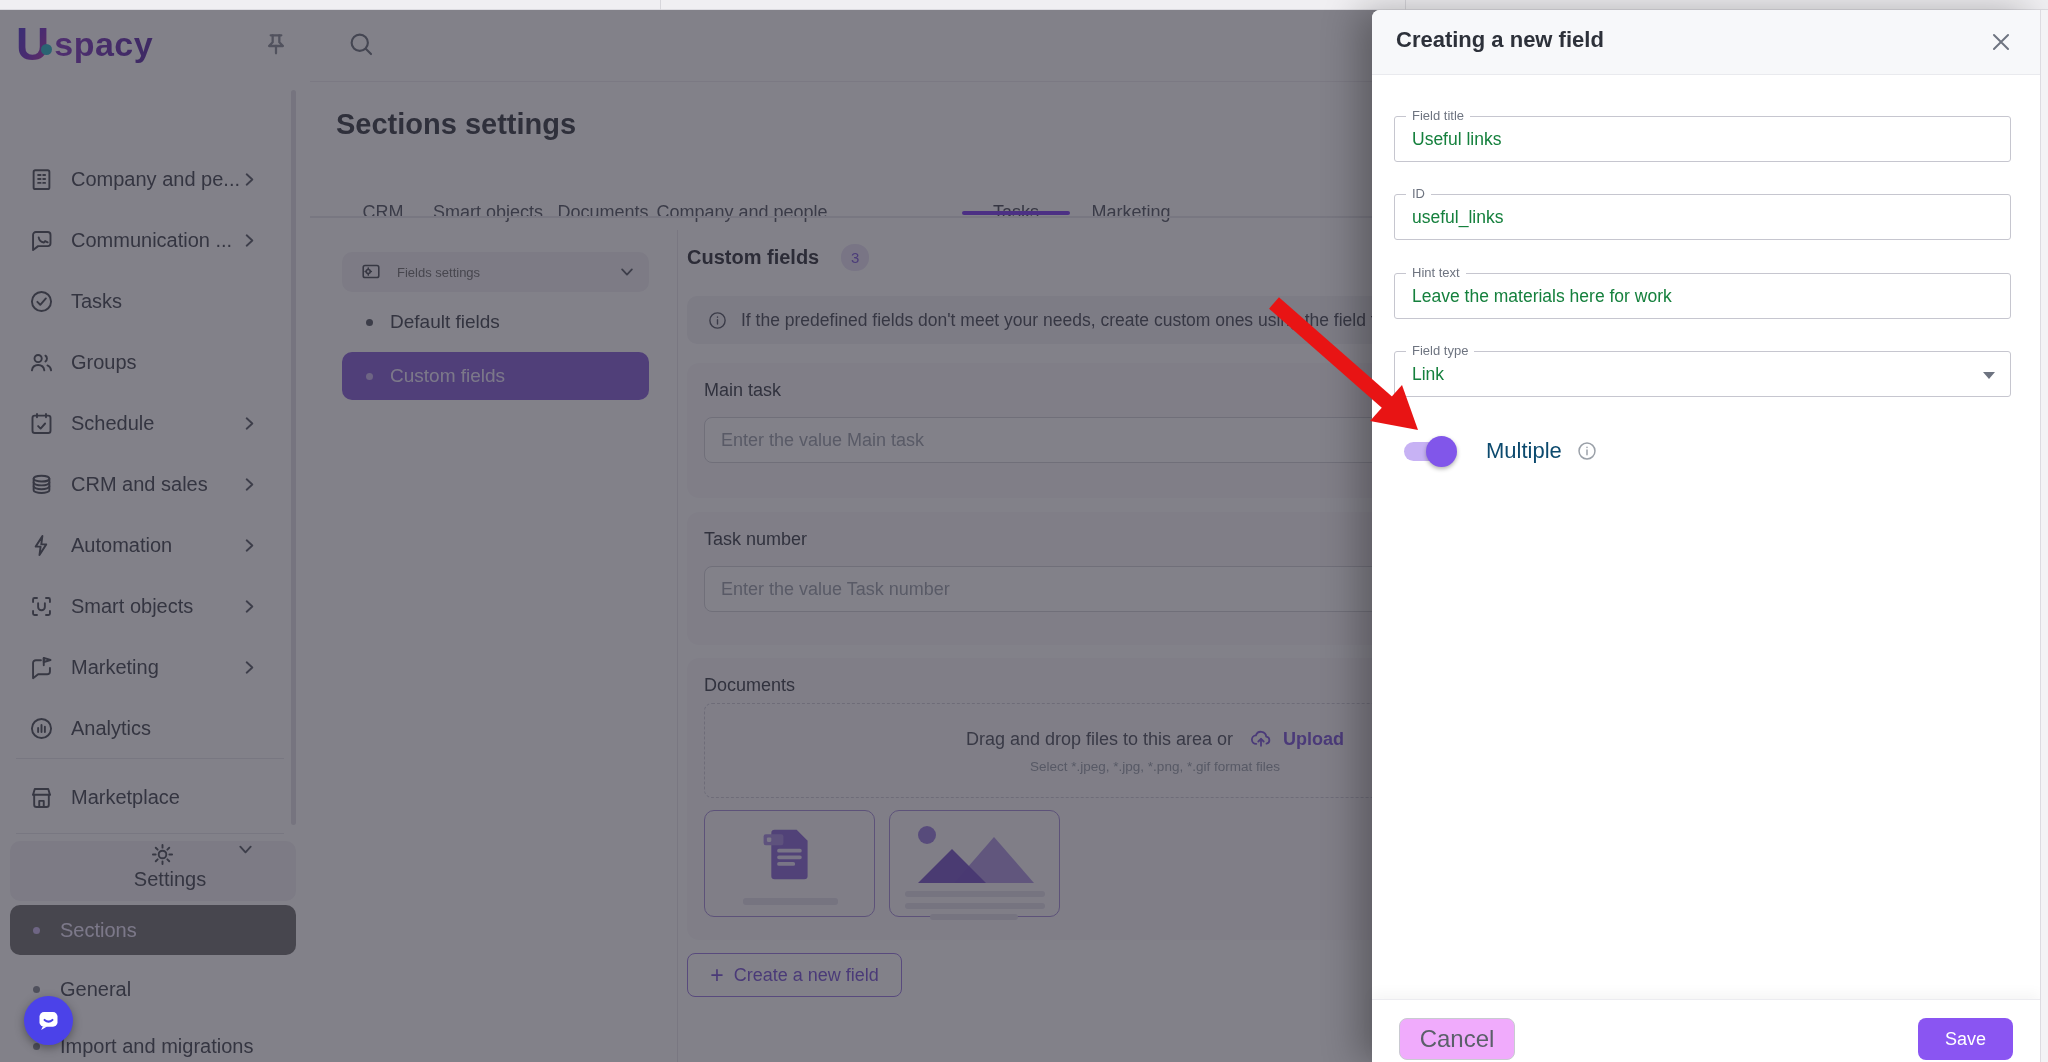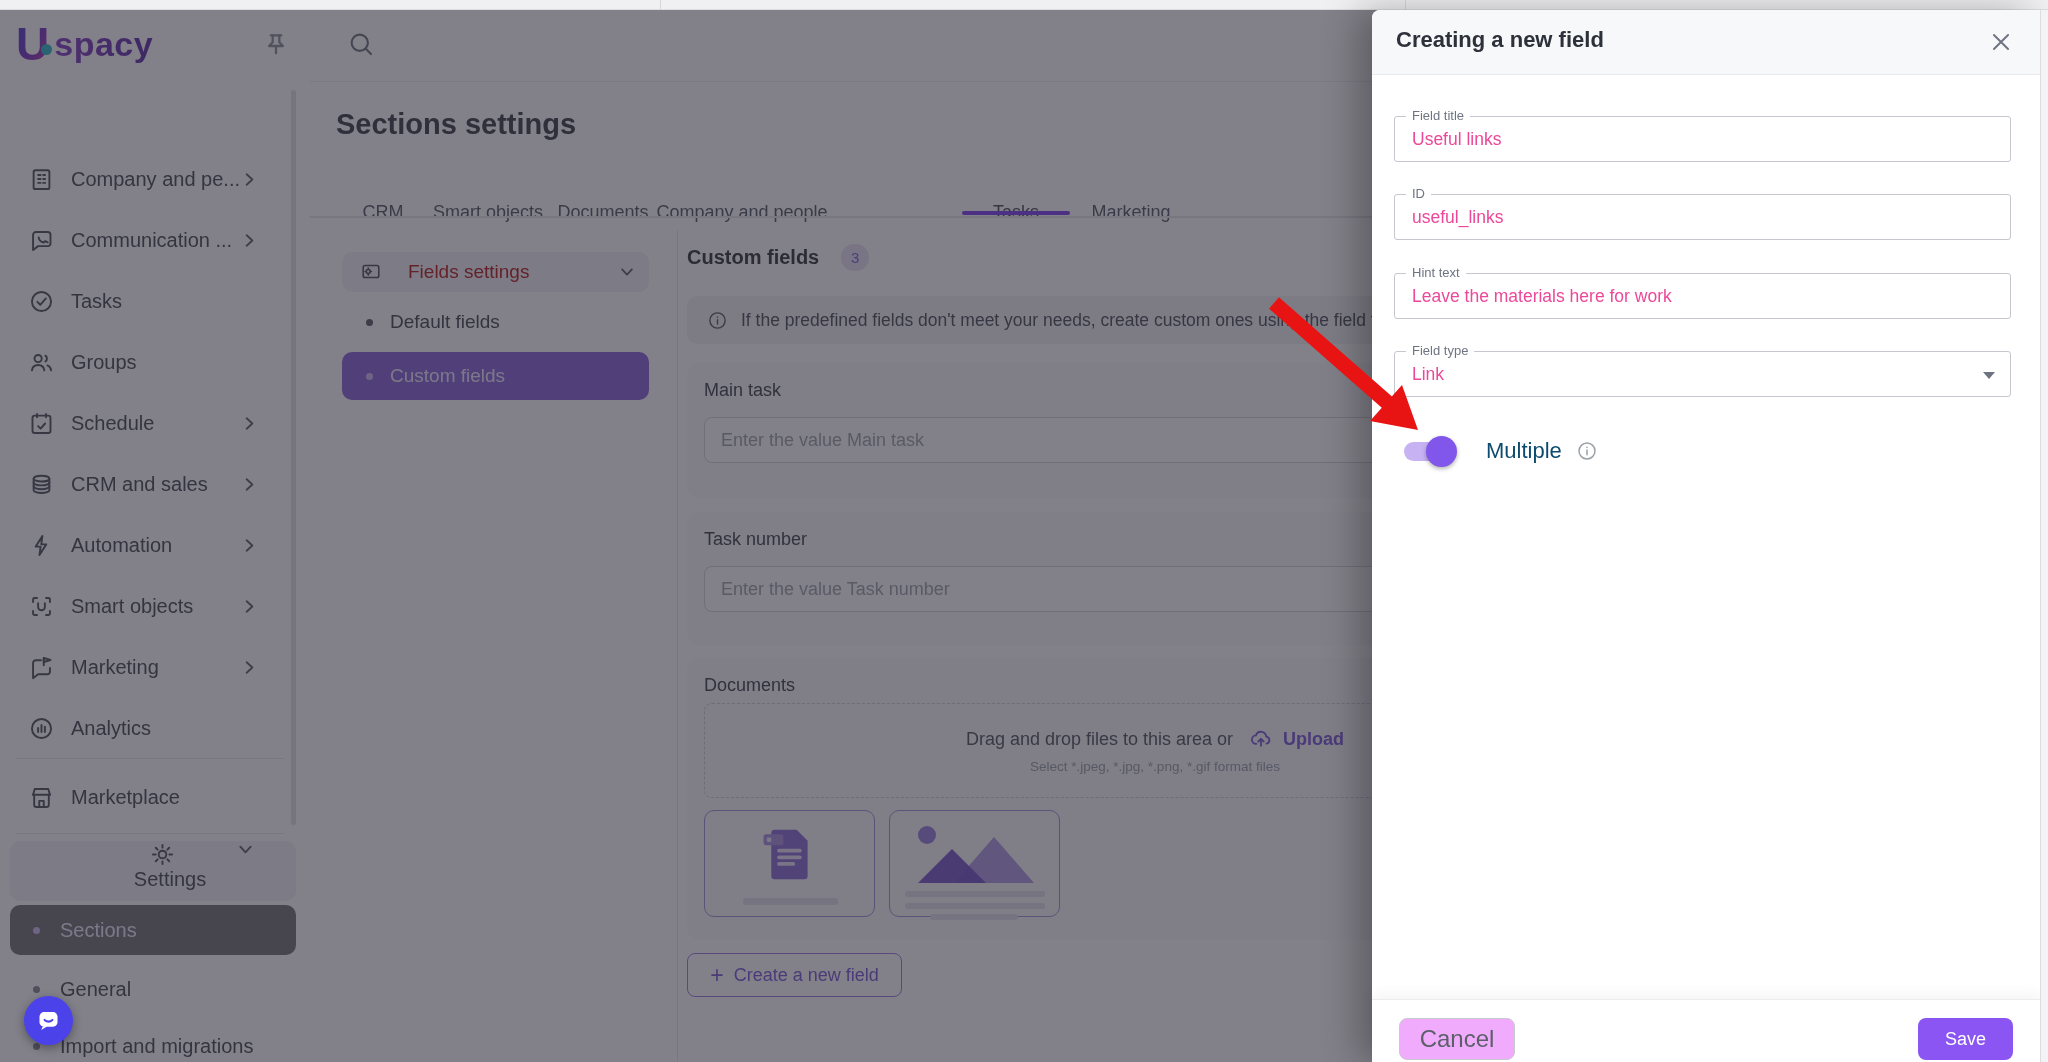--- a/index.html
+++ b/index.html
@@ -39,21 +39,21 @@
   #search-icon { position:absolute; left:36px; top:19px; width:30px; height:30px; color:#6d727c; }
   #page-title { position:absolute; left:26px; top:98px; font-size:29px; font-weight:bold; color:#3a3e47; }
   .tab { position:absolute; top:192px; transform:translateX(-50%); font-size:18px; color:#555a64; white-space:nowrap; cursor:pointer; }
   .tab.active { color:#4a4e58; }
   #tab-underline { position:absolute; left:652px; top:201px; width:108px; height:4px; border-radius:2px; background:#7e3ff2; }
   #tabs-divider { position:absolute; left:0; top:206px; width:1738px; height:2px; background:#e8e7ec; }
 
   
   #fields-panel-header { position:absolute; left:32px; top:242px; width:307px; height:40px; background:#f2f1f5; border-radius:10px; display:flex; align-items:center; padding:0 14px 0 18px; cursor:pointer; }
   #fields-panel-header .icn { width:22px; height:22px; }
-  #fields-panel-header .lbl { margin-left:26px; font-size:19px; color:#b91c1c; }
+  #fields-panel-header .lbl { margin-left:15px; font-size:13px; color:#737373; }
   #fields-panel-header .chev { margin-left:auto; width:16px; height:16px; color:#5c606a; }
   .fp-item { position:absolute; left:32px; width:307px; height:40px; display:flex; align-items:center; padding-left:24px; cursor:pointer; }
   .fp-item .dot { width:7px; height:7px; border-radius:50%; background:#5a5e66; flex:0 0 7px; }
   .fp-item .lbl { margin-left:17px; font-size:19px; color:#44485१; color:#44485*1; color:#444851; }
   .fp-item.active { height:48px; background:#8862d9; border-radius:10px; }
   .fp-item.active .dot { background:#cfbdf2; }
   .fp-item.active .lbl { color:#f0eaff; }
   #panel-divider { position:absolute; left:367px; top:220px; width:1px; height:832px; background:#e9e8ed; }
 
   
@@ -83,21 +83,21 @@
   
   #chat-launcher { position:absolute; left:24px; top:996px; width:49px; height:49px; border-radius:50%; background:#4b42e9; z-index:60; display:flex; align-items:center; justify-content:center; box-shadow:0 3px 10px rgba(0,0,0,0.35); cursor:pointer; }
 
   
   #modal { position:absolute; left:1372px; top:10px; width:668px; height:1052px; background:#fff; z-index:100; border-radius:8px 0 0 0; box-shadow:-14px 0 36px rgba(0,0,0,0.28); }
   #modal-header { position:absolute; left:0; top:0; width:668px; height:65px; background:#f7f8fa; border-bottom:1px solid #e9eaee; border-radius:8px 0 0 0; }
   #modal-title { position:absolute; left:24px; top:17px; font-size:22px; font-weight:bold; color:#2d313a; }
   #modal-close { position:absolute; right:26px; top:19px; width:26px; height:26px; color:#6e7480; cursor:pointer; }
   .mfield { position:absolute; left:22px; width:617px; height:46px; border:1px solid #c6c6cf; border-radius:3px; background:#fff; }
   .mfield .mlabel { position:absolute; top:-9px; left:11px; background:#fff; padding:0 6px; font-size:13px; color:#6e7480; }
-  .mfield input { position:absolute; left:0; top:0; width:100%; height:100%; border:0; background:transparent; padding:0 17px; font-size:17.5px; color:#ec4899; font-family:inherit; outline:none; }
+  .mfield input { position:absolute; left:0; top:0; width:100%; height:100%; border:0; background:transparent; padding:0 17px; font-size:17.5px; color:#15803d; font-family:inherit; outline:none; }
   .mfield .caret { position:absolute; right:15px; top:20px; width:0; height:0; border-left:6.5px solid transparent; border-right:6.5px solid transparent; border-top:7.5px solid #6d7380; }
   #toggle-row { position:absolute; left:30px; top:414px; height:54px; display:flex; align-items:center; }
   #switch { position:relative; width:56px; height:32px; cursor:pointer; }
   #switch .track { position:absolute; left:2px; top:7px; width:42px; height:19px; border-radius:10px; background:#c7b2f4; }
   #switch .thumb { position:absolute; left:24px; top:1px; width:31px; height:31px; border-radius:50%; background:#8156ea; box-shadow:0 2px 4px rgba(0,0,0,0.3); }
   #toggle-row .tlabel { margin-left:28px; font-size:22px; color:#0c4a6e; }
   #toggle-row .icn { width:22px; height:22px; color:#9aa0a8; margin-left:14px; }
   #tooltip { position:absolute; left:244px; top:420px; width:334px; height:36px; background:#1f2023; border-radius:6px; color:#ffffff; font-size:15px; display:flex; align-items:center; justify-content:center; white-space:nowrap; }
   #modal-footer { position:absolute; left:0; top:989px; width:668px; height:63px; border-top:1px solid #ececf0; box-shadow:0 -6px 12px rgba(0,0,0,0.04); background:#fff; }
   #cancel-btn { position:absolute; left:27px; top:18px; width:116px; height:42px; border:1px solid #c9cad1; border-radius:8px; background:#f0abfc; font-size:24px; color:#5a5f69; font-family:inherit; cursor:pointer; }

